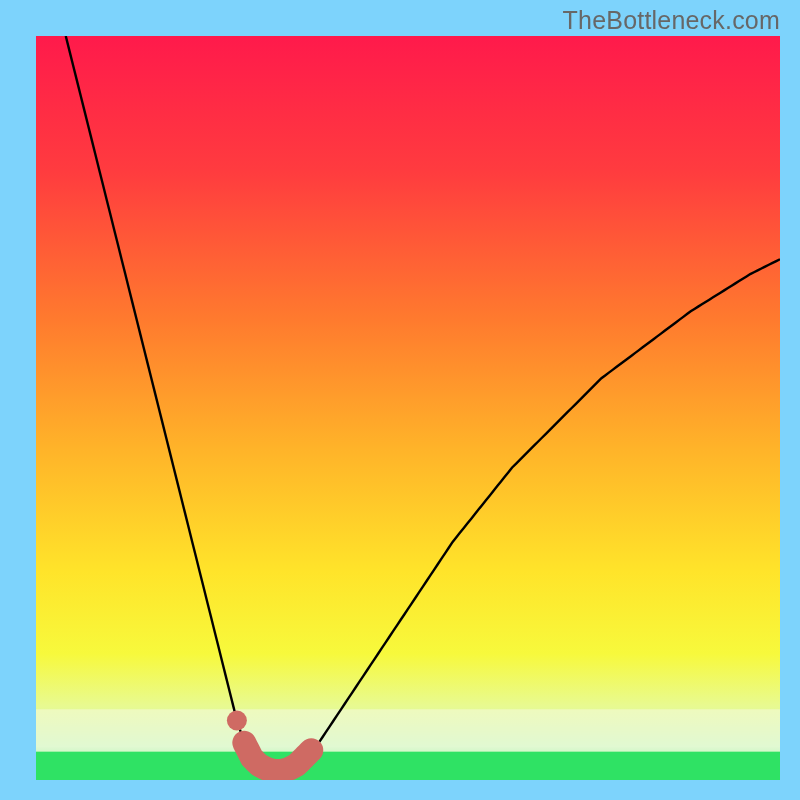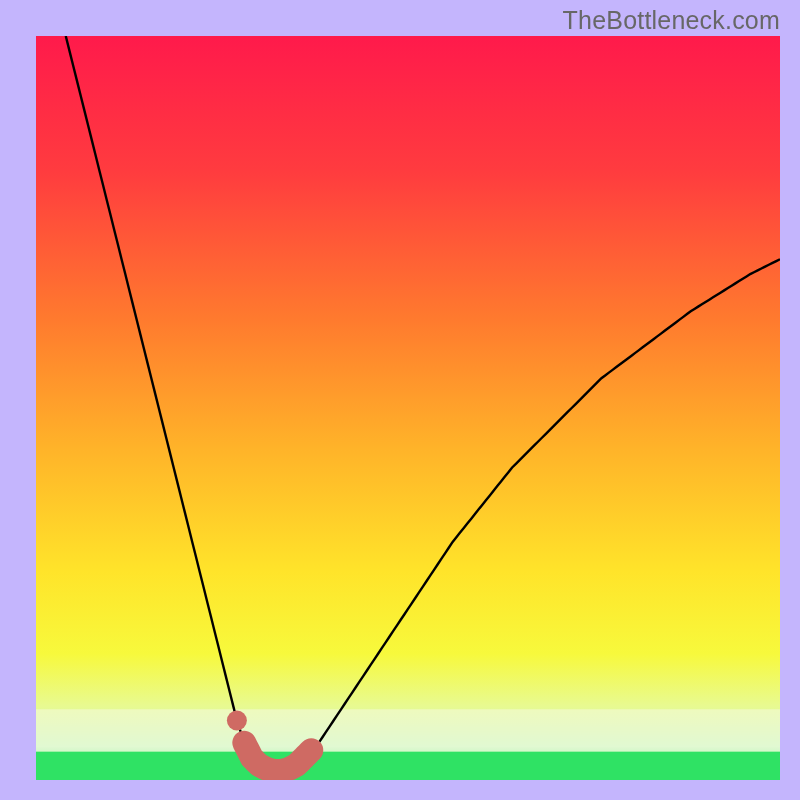--- a/index.html
+++ b/index.html
@@ -10,21 +10,21 @@
     background: #000;
     overflow: hidden;
     font-family: Arial, Helvetica, sans-serif;
   }
   .frame {
     position: absolute;
     top: 0;
     left: 0;
     width: 800px;
     height: 800px;
-    background: #c4b5fd;
+    background: #7dd3fc;
   }
   .watermark {
     position: absolute;
     top: 6px;
     right: 20px;
     color: #676767;
     font-size: 25px;
     font-weight: 500;
     letter-spacing: 0.2px;
     z-index: 10;

